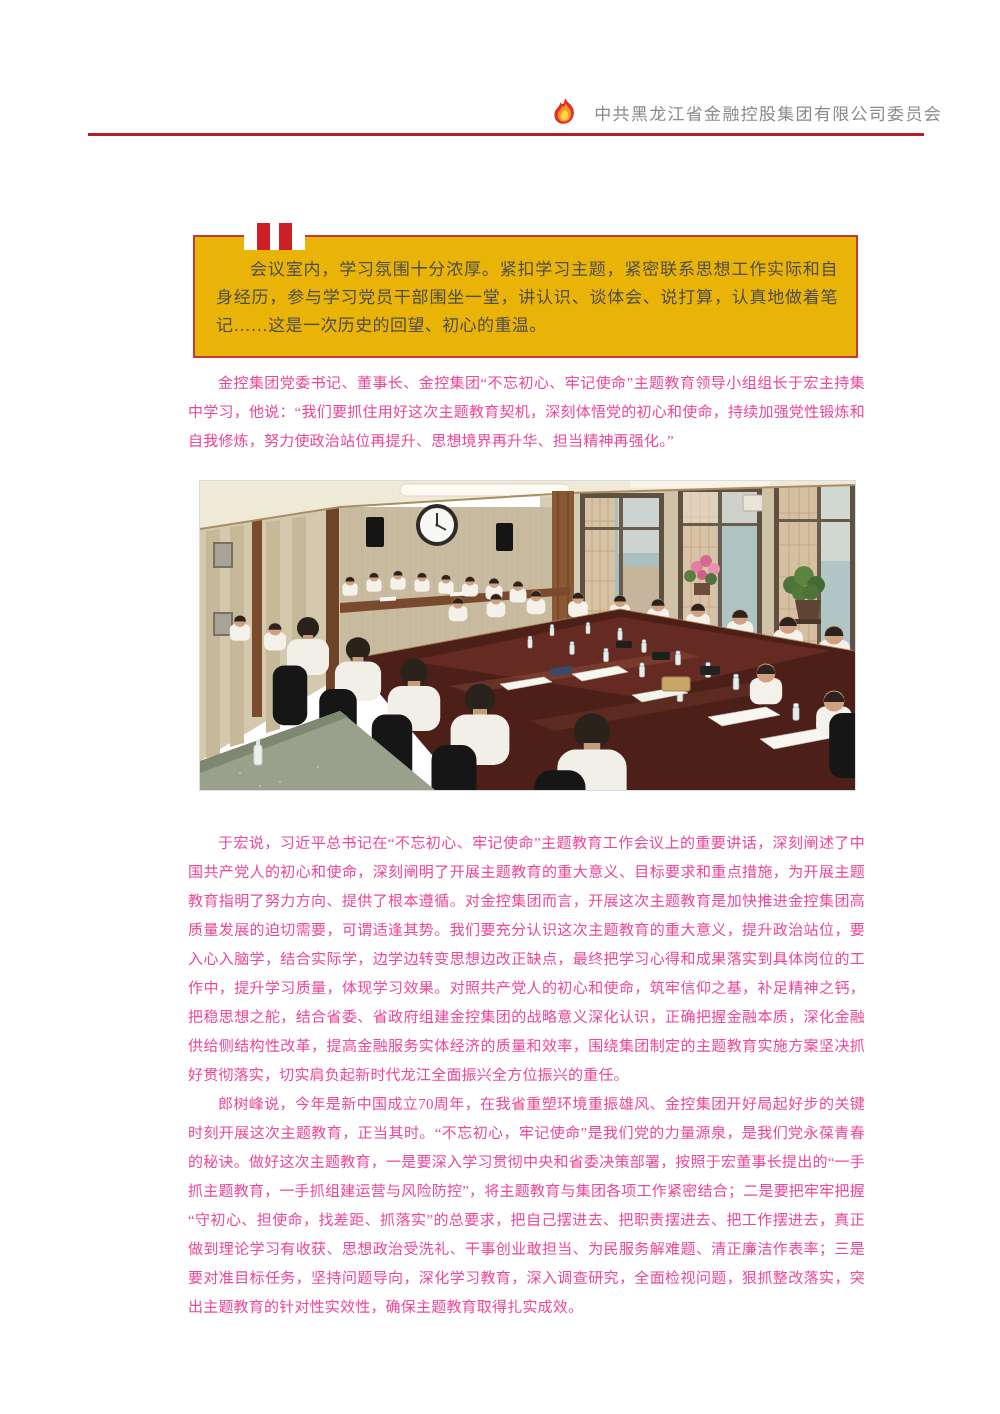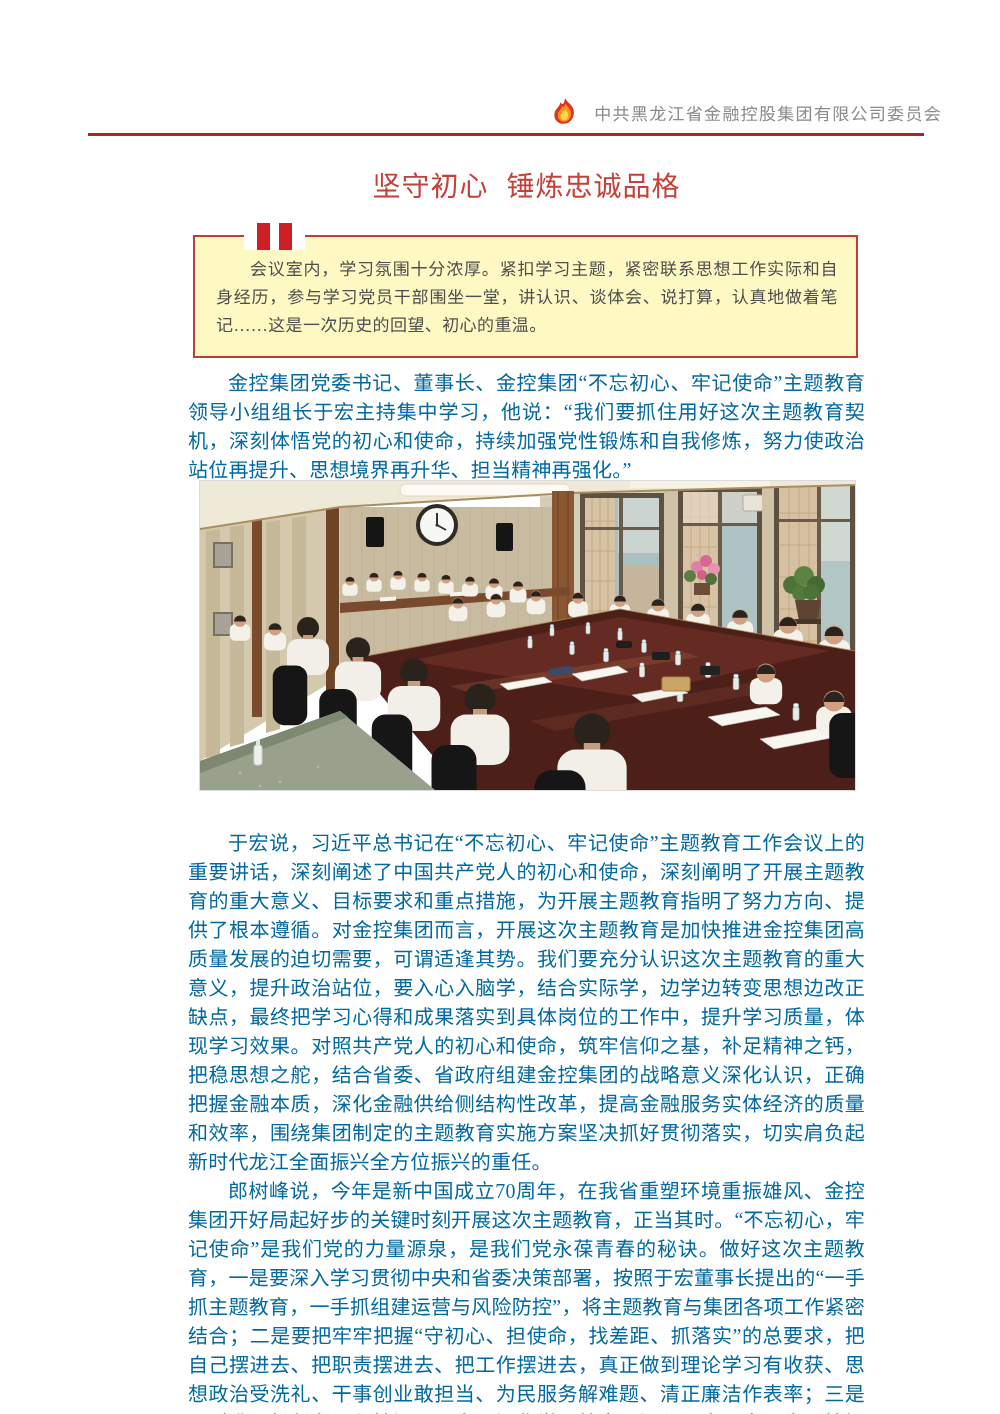--- a/index.html
+++ b/index.html
@@ -12,32 +12,32 @@
   .header{position:absolute;top:97px;right:75px;display:flex;align-items:center;gap:14px;}
   .header .logo{width:30px;height:30px;flex:0 0 auto;}
   .org-name{font-size:17px;color:#8b8b8b;letter-spacing:1.3px;white-space:nowrap;}
   .red-rule{position:absolute;left:88px;top:133px;width:836px;height:3px;background:#b32025;}
   .article-title{
     position:absolute;left:188px;top:164px;width:677px;text-align:center;
     font-size:28px;color:#c5403a;font-weight:400;word-spacing:10px;letter-spacing:1px;
   }
   .quote-box{
     position:absolute;left:193px;top:235px;width:665px;height:123px;
-    border:2px solid #c23b36;box-sizing:border-box;background:#fef9c3;
+    border:2px solid #c23b36;box-sizing:border-box;background:#eab308;
   }
   .quote-bars{
     position:absolute;top:-15px;left:49px;background:#ffffff;
     padding:0 13px;display:flex;gap:9px;height:28px;align-items:center;
   }
   .quote-bars .bar{width:13px;height:27px;background:#cc2026;}
   .quote-text{
     padding:19px 18px 0 21px;font-size:17px;line-height:28px;color:#4f4f4f;
     text-indent:2em;text-align:justify;letter-spacing:0.4px;
   }
-  .body-text{font-size:20px;line-height:29px;color:#0369a1;text-align:justify;letter-spacing:0.2px;}
+  .body-text{font-size:15px;line-height:29px;color:#ec4899;text-align:justify;letter-spacing:0.2px;}
   .body-text p{margin:0;text-indent:2em;}
   .para-block-1{position:absolute;left:188px;top:369px;width:677px;}
   .para-block-2{position:absolute;left:188px;top:803px;width:677px;margin-top:26px;}
   .photo{
     position:absolute;left:200px;top:481px;width:655px;height:309px;
     outline:1px solid #dcdcdc;
   }
   .photo svg{display:block;width:655px;height:309px;}
 </style>
 </head>
@@ -48,21 +48,20 @@
   <div class="header">
     <svg class="logo" viewBox="0 0 32 32" aria-hidden="true">
       <path d="M16 1 C19 7 26 9 25.5 17 C25 24 20.5 28.5 14.5 28.5 C8 28.5 3.8 23.5 4.8 17.2 C5.6 12.4 10 11 11.2 5.5 C13 8.6 15 8.8 16 1 Z" fill="#e03224"></path>
       <path d="M16.5 7 C18.5 11 23 12.5 22.5 18.5 C22.1 23.3 19 26.5 14.8 26.3 C10.5 26.1 7.6 22.6 8.4 18.2 C9 14.6 12.2 13.6 13 9.4 C14.3 11.6 15.8 11.5 16.5 7 Z" fill="#f7941d"></path>
       <path d="M16.2 13 C17.4 15.4 20 16.6 19.6 20.2 C19.3 23 17.4 24.8 14.9 24.6 C12.4 24.4 10.8 22.3 11.3 19.7 C11.7 17.6 13.6 16.9 14.2 14.4 C15 15.7 15.8 15.6 16.2 13 Z" fill="#ffd34d"></path>
     </svg>
     <span class="org-name">中共黑龙江省金融控股集团有限公司委员会</span>
   </div>
   <div class="red-rule"></div>
 
-  <div class="article-title">坚守初心 锤炼忠诚品格</div>
 
   <div class="quote-box">
     <div class="quote-bars">
       <span class="bar"></span>
         <span class="bar"></span>
     </div>
     <div class="quote-text">会议室内，学习氛围十分浓厚。紧扣学习主题，紧密联系思想工作实际和自身经历，参与学习党员干部围坐一堂，讲认识、谈体会、说打算，认真地做着笔记……这是一次历史的回望、初心的重温。</div>
   </div>
 
   <div class="para-block-1 body-text">

